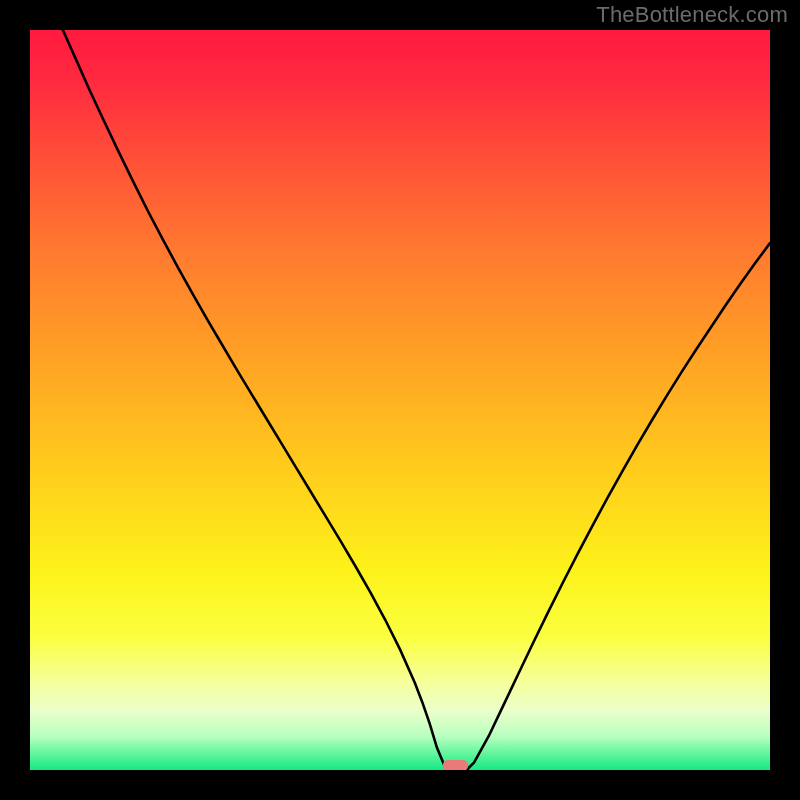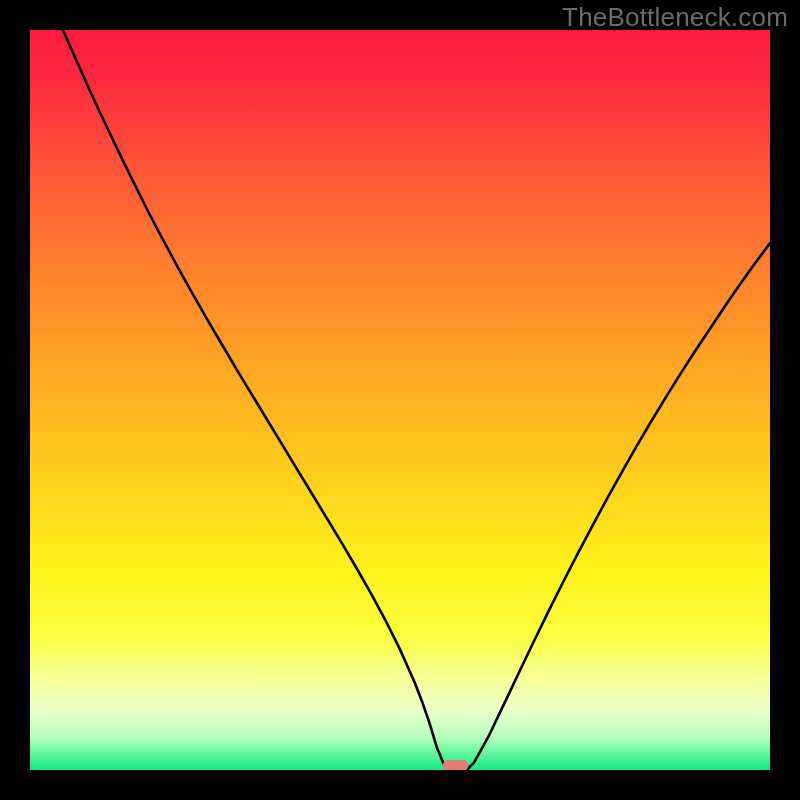--- a/index.html
+++ b/index.html
@@ -15,21 +15,21 @@
     position: relative;
     width: 800px;
     height: 800px;
     background: #000;
   }
   .watermark {
     position: absolute;
     top: 2px;
     right: 12px;
     color: #6b6b6b;
-    font-size: 26px;
+    font-size: 22px;
     font-weight: 500;
     letter-spacing: 0.2px;
     z-index: 5;
   }
   .plot-area {
     position: absolute;
     left: 30px;
     top: 30px;
     width: 740px;
     height: 740px;

